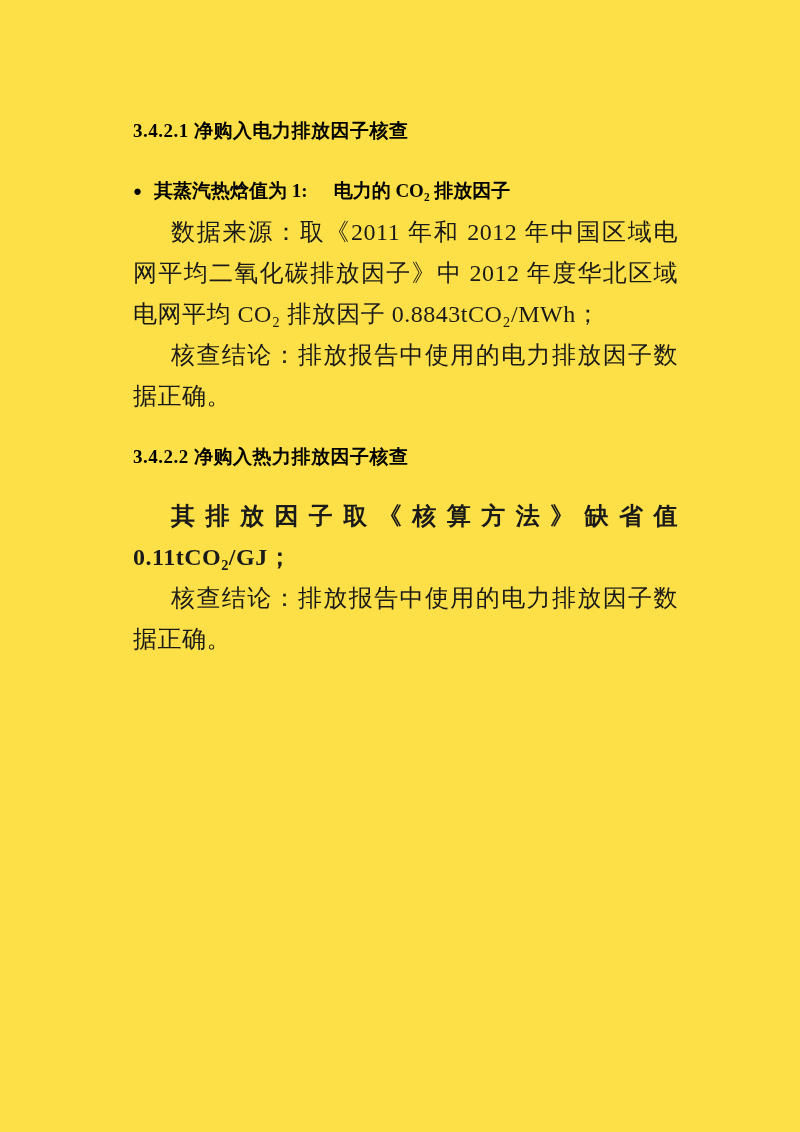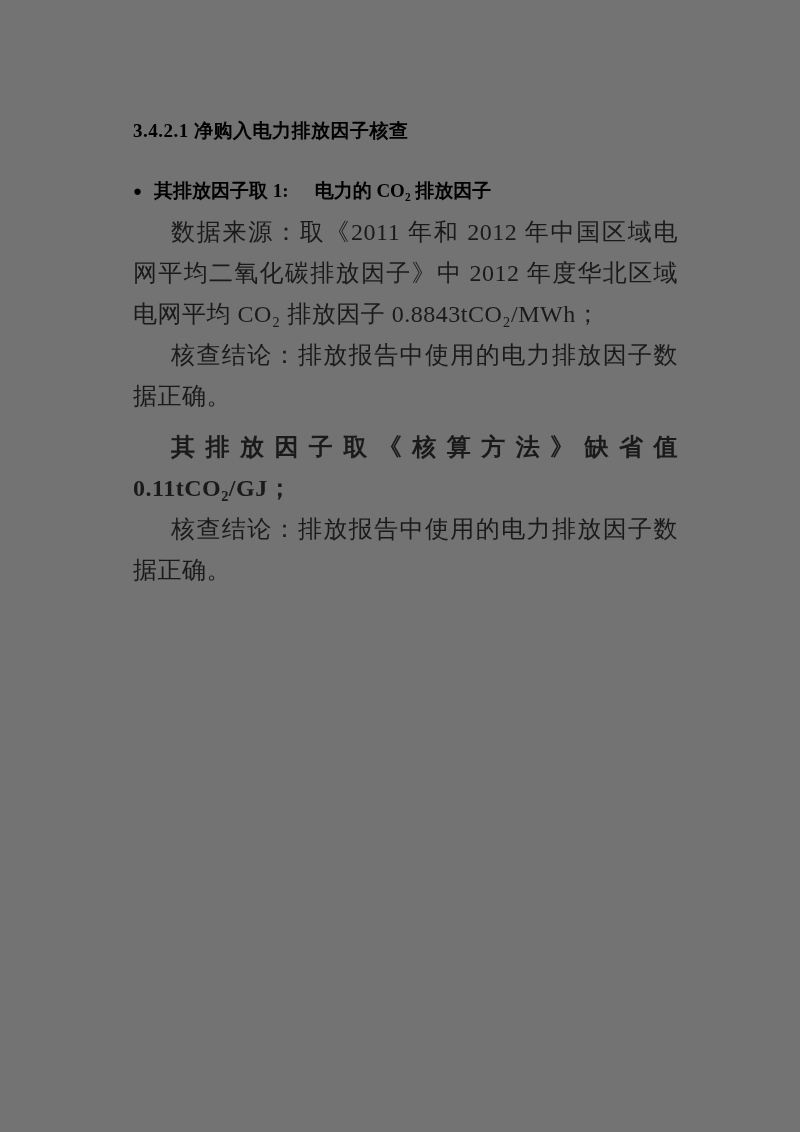--- a/index.html
+++ b/index.html
@@ -12,21 +12,21 @@
     height: 1132px;
     overflow: hidden;
     font-family: "Liberation Serif", "DejaVu Serif", serif;
     color: #1a1a1a;
   }
   .page {
     box-sizing: border-box;
     width: 800px;
     height: 1132px;
     padding: 91px 122px 40px 133px;
-    background: #737373;
+    background: #fde047;
   }
   .hd {
     font-size: 19px;
     line-height: 41px;
     font-weight: 700;
     color: #000000;
     margin: 19px 0 19px 0;
     letter-spacing: 0.5px;
   }
   .bullet-line {
@@ -61,27 +61,28 @@
   section { margin: 0; padding: 0; }
 </style>
 </head>
 <body>
 
 <main class="page">
 
   <section>
     <h2 class="hd">3.4.2.1 净购入电力排放因子核查</h2>
     <div class="bullet-line">
-      <span class="bullet">●</span><span class="bl-label">其排放因子取 1:</span><span class="bl-title">电力的 CO₂ 排放因子</span>
+      <span class="bullet">●</span><span class="bl-label">其蒸汽热焓值为 1:</span><span class="bl-title">电力的 CO₂ 排放因子</span>
     </div>
     <p class="body">数据来源：取《2011 年和 2012 年中国区域电网平均二氧化碳排放因子》中 2012 年度华北区域电网平均 CO₂ 排放因子 0.8843tCO₂/MWh；</p>
     <p class="body">核查结论：排放报告中使用的电力排放因子数据正确。</p>
   </section>
 
   <section>
+    <h2 class="hd">3.4.2.2 净购入热力排放因子核查</h2>
     <p class="body sp">其排放因子取《核算方法》缺省值 0.11tCO₂/GJ；</p>
     <p class="body">核查结论：排放报告中使用的电力排放因子数据正确。</p>
   </section>
 
   <section>
   </section>
 
 </main>
 
 </body></html>

